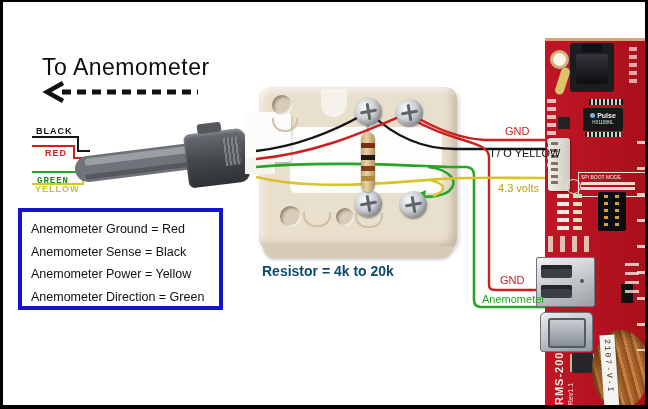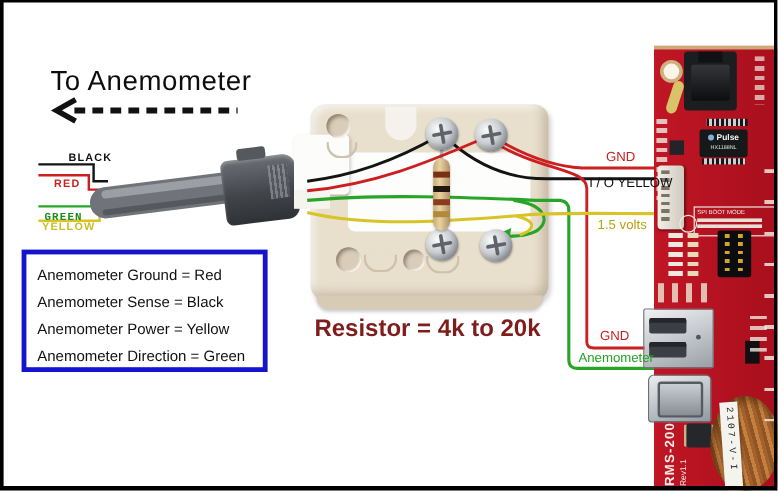--- a/index.html
+++ b/index.html
@@ -6,28 +6,28 @@
   #stage{
     position:relative;width:648px;height:409px;background:#ffffff;
     overflow:hidden;font-family:"Liberation Sans", sans-serif;
   }
   .abs{position:absolute;}
   .frame{position:absolute;inset:0;border:2px solid #000;border-left-width:3px;
     border-right-width:3px;border-bottom-width:4px;z-index:50;pointer-events:none;}
   
   .title{left:42px;top:54px;font-size:23px;color:#0d0d0d;letter-spacing:.5px;z-index:7;}
   .wlabel{font-size:9px;font-weight:bold;letter-spacing:1px;z-index:7;}
-  .wl-black{left:57px;top:126px;color:#111;}
+  .wl-black{left:36px;top:126px;color:#111;}
   .wl-red{left:45px;top:148px;color:#c52222;}
   .wl-green{left:37px;top:176px;color:#1e8c1e;font-family:Liberation Mono, monospace;}
   .wl-yellow{left:35px;top:184px;color:#cdbd22;}
   .legend{left:18px;top:208px;width:188px;height:88px;border:4px solid #1414cc;
     background:#fff;z-index:7;padding:6px 0 0 9px;}
   .legend div{font-size:12.5px;line-height:22.5px;color:#111;white-space:nowrap;}
-  .resnote{left:262px;top:263px;font-size:20px;font-weight:bold;color:#7f1d1d;z-index:7;}
+  .resnote{left:262px;top:263px;font-size:14px;font-weight:bold;color:#0c4a6e;z-index:7;}
   
   .clabel{font-size:11px;z-index:12;white-space:nowrap;}
   .cl-gnd-top{left:505px;top:125px;color:#cc2020;}
   .cl-io{left:491px;top:147px;color:#101010;}
   .cl-volts{left:498px;top:182px;color:#b5a312;}
   .cl-gnd-bot{left:500px;top:274px;color:#cc2020;}
   .cl-voltmeter{left:482px;top:293px;color:#1fa51f;}
   
   #svg-under{position:absolute;left:0;top:0;z-index:1;}
   #svg-wires{position:absolute;left:0;top:0;z-index:5;pointer-events:none;}
@@ -258,18 +258,18 @@
     <div>Anemometer Ground = Red</div>
     <div>Anemometer Sense = Black</div>
     <div>Anemometer Power = Yellow</div>
     <div>Anemometer Direction = Green</div>
   </div>
 
   <div class="abs resnote">Resistor = 4k to 20k</div>
 
   <div class="abs clabel cl-gnd-top">GND</div>
   <div class="abs clabel cl-io">I / O YELLOW</div>
-  <div class="abs clabel cl-volts">1.5 volts</div>
+  <div class="abs clabel cl-volts">4.3 volts</div>
   <div class="abs clabel cl-gnd-bot">GND</div>
   <div class="abs clabel cl-voltmeter">Anemometer</div>
 
   <div class="frame"></div>
 </div>
 
 </body></html>

